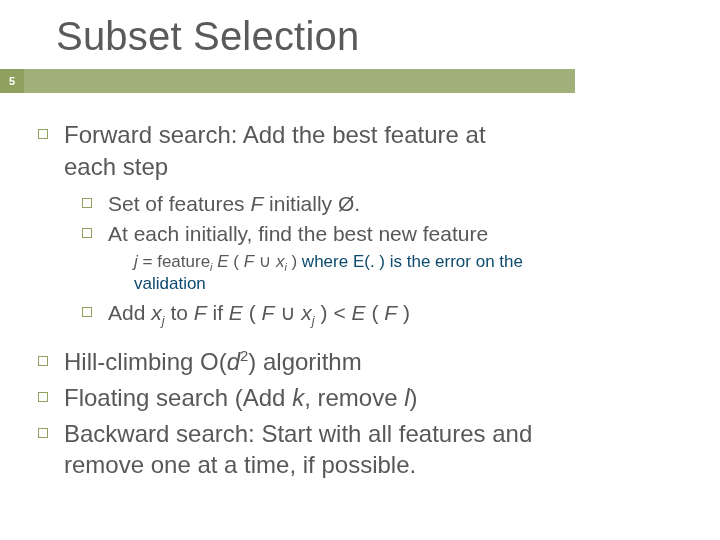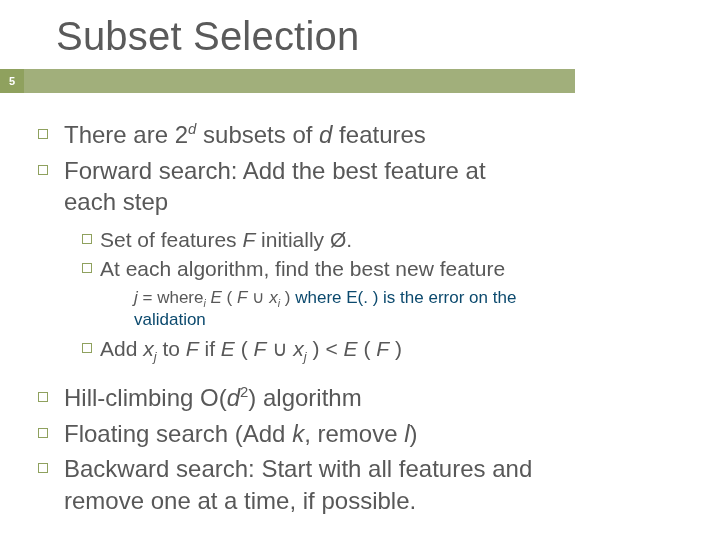--- a/index.html
+++ b/index.html
@@ -70,20 +70,21 @@
   .sub {
     padding-left: 16px;
     font-size: 21px;
     margin-top: 8px;
   }
   .srow {
     display: flex;
     align-items: flex-start;
     line-height: 1.3;
     margin-bottom: 2px;
+    gap: 8px;
   }
   .chk {
     display: inline-block;
     width: 10px;
     height: 10px;
     border: 1.6px solid #8fa15e;
     margin-top: 8px;
     margin-right: 8px;
     flex-shrink: 0;
   }
@@ -107,46 +108,40 @@
 <div class="slide">
 
   <div class="title">Subset Selection</div>
 
   <div class="bar">
     <div class="pagebox">5</div>
   </div>
 
   <div class="content">
 
-    <div class="row1">
-      <span class="bul-open"></span>
-      <span>
-        <span>There are 2</span><sup class="it">d</sup><span> subsets of </span><span class="it">d</span><span> features</span>
-      </span>
-    </div>
 
     <div class="row1">
       <span class="bul-open"></span>
       <span>Forward search: Add the best feature at each step</span>
     </div>
 
     <div class="sub">
       <div class="srow">
         <span class="chk"></span>
         <span>
           <span>Set of features </span><span class="it">F</span><span> initially Ø.</span>
         </span>
       </div>
       <div class="srow">
         <span class="chk"></span>
-        <span>At each algorithm, find the best new feature</span>
+        <span>At each initially, find the best new feature</span>
       </div>
 
       <div class="formula">
-        <span class="it">j</span><span> = where</span><sub class="s">i</sub><span> </span><span class="it">E</span><span> ( </span><span class="it">F</span><span> ∪ </span><span class="it">x</span><sub class="s">i</sub><span> )</span><span class="blue"> where E(. ) is the error on the validation</span>
+        <span class="it">j</span><span> = feature</span><sub class="s">i</sub><span> </span><span class="it">E</span><span> ( </span><span class="it">F</span><span> ∪ </span><span class="it">x</span><sub class="s">i</sub><span> )</span><span class="blue"> where E(. ) is the error on the validation</span>
       </div>
 
       <div class="srow" style="">
         <span class="chk"></span>
         <span>
           <span>Add </span><span class="it">x</span><sub class="s">j</sub><span> to  </span><span class="it">F</span><span>  if </span><span class="it">E</span><span> ( </span><span class="it">F</span><span> ∪ </span><span class="it">x</span><sub class="s">j</sub><span> ) &lt; </span><span class="it">E</span><span> ( </span><span class="it">F</span><span> )</span>
         </span>
       </div>
     </div>
 

